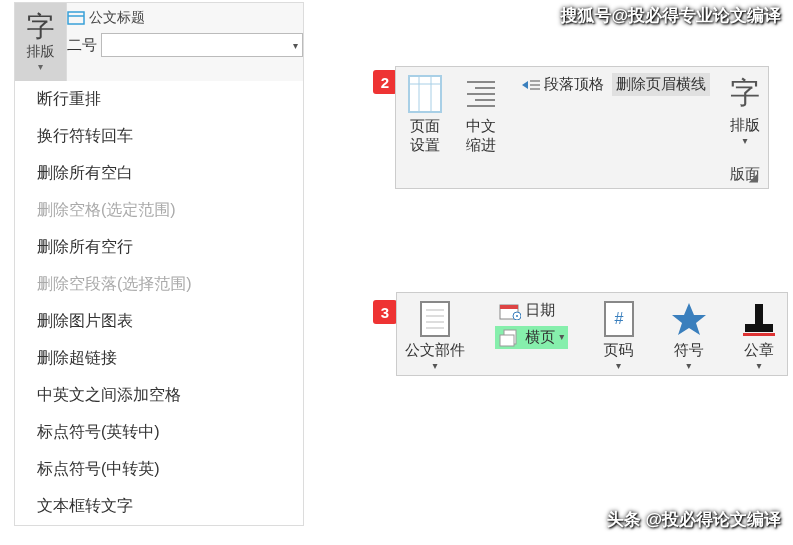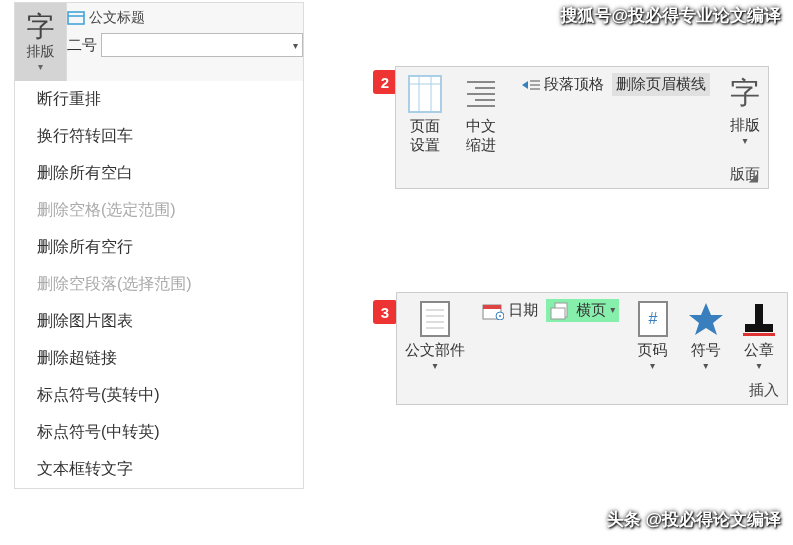--- a/index.html
+++ b/index.html
@@ -105,21 +105,21 @@
     position: absolute;
     left: 396px; top: 292px;
     width: 392px;
     border: 1px solid #ccc;
     background: #f3f3f3;
     padding: 6px 8px 4px 8px;
   }
   #p3-body { display:flex; align-items:flex-start; gap:10px; justify-content:space-between;}
   .p3-col { display:flex; flex-direction:column; align-items:center; font-size:15px; gap:2px;}
   .p3-icon { width:40px; height:40px; display:flex; align-items:center; justify-content:center;}
-  .p3-stack { display:flex; flex-direction:row; gap:4px; }
+  .p3-stack { display:flex; flex-direction:column; gap:4px; }
   .p3-stack-item { display:flex; align-items:center; gap:4px; font-size:15px; padding:2px 4px;}
   .p3-stack-item.sel { background:#86efac;text-align:right;}
   .tri-down { font-size:10px; color:#555; margin-top:-2px;}
 </style>
 </head>
 <body>
 
 <div class="watermark" style="right:12px; top:4px;">搜狐号@投必得专业论文编译</div>
 <div class="watermark" style="right:12px; bottom:14px;">头条 @投必得论文编译</div>
 
@@ -152,20 +152,21 @@
   </div>
   <div id="p1-menu">
       <div class="menu-item">断行重排</div>
       <div class="menu-item">换行符转回车</div>
       <div class="menu-item">删除所有空白</div>
       <div class="menu-item disabled">删除空格(选定范围)</div>
       <div class="menu-item">删除所有空行</div>
       <div class="menu-item disabled">删除空段落(选择范围)</div>
       <div class="menu-item">删除图片图表</div>
       <div class="menu-item">删除超链接</div>
+      <div class="menu-item">中英文之间添加空格</div>
       <div class="menu-item">标点符号(英转中)</div>
       <div class="menu-item">标点符号(中转英)</div>
       <div class="menu-item">文本框转文字</div>
     </div>
 </div>
 
 <div id="panel2">
   <div class="ribbon-body">
     <div class="ribbon-col">
       <div class="icon-box">
@@ -286,16 +287,13 @@
         <svg width="36" height="38">
           <rect x="14" y="4" width="8" height="20" fill="#111"></rect>
           <rect x="4" y="24" width="28" height="8" fill="#111"></rect>
           <rect x="2" y="33" width="32" height="3" fill="#d33"></rect>
         </svg>
       </div>
       <span>公章</span>
       <div class="tri-down">▾</div>
     </div>
   </div>
-  <div class="group-label">
-    <span>插入</span>
-  </div>
 </div>
 
 </body></html>

